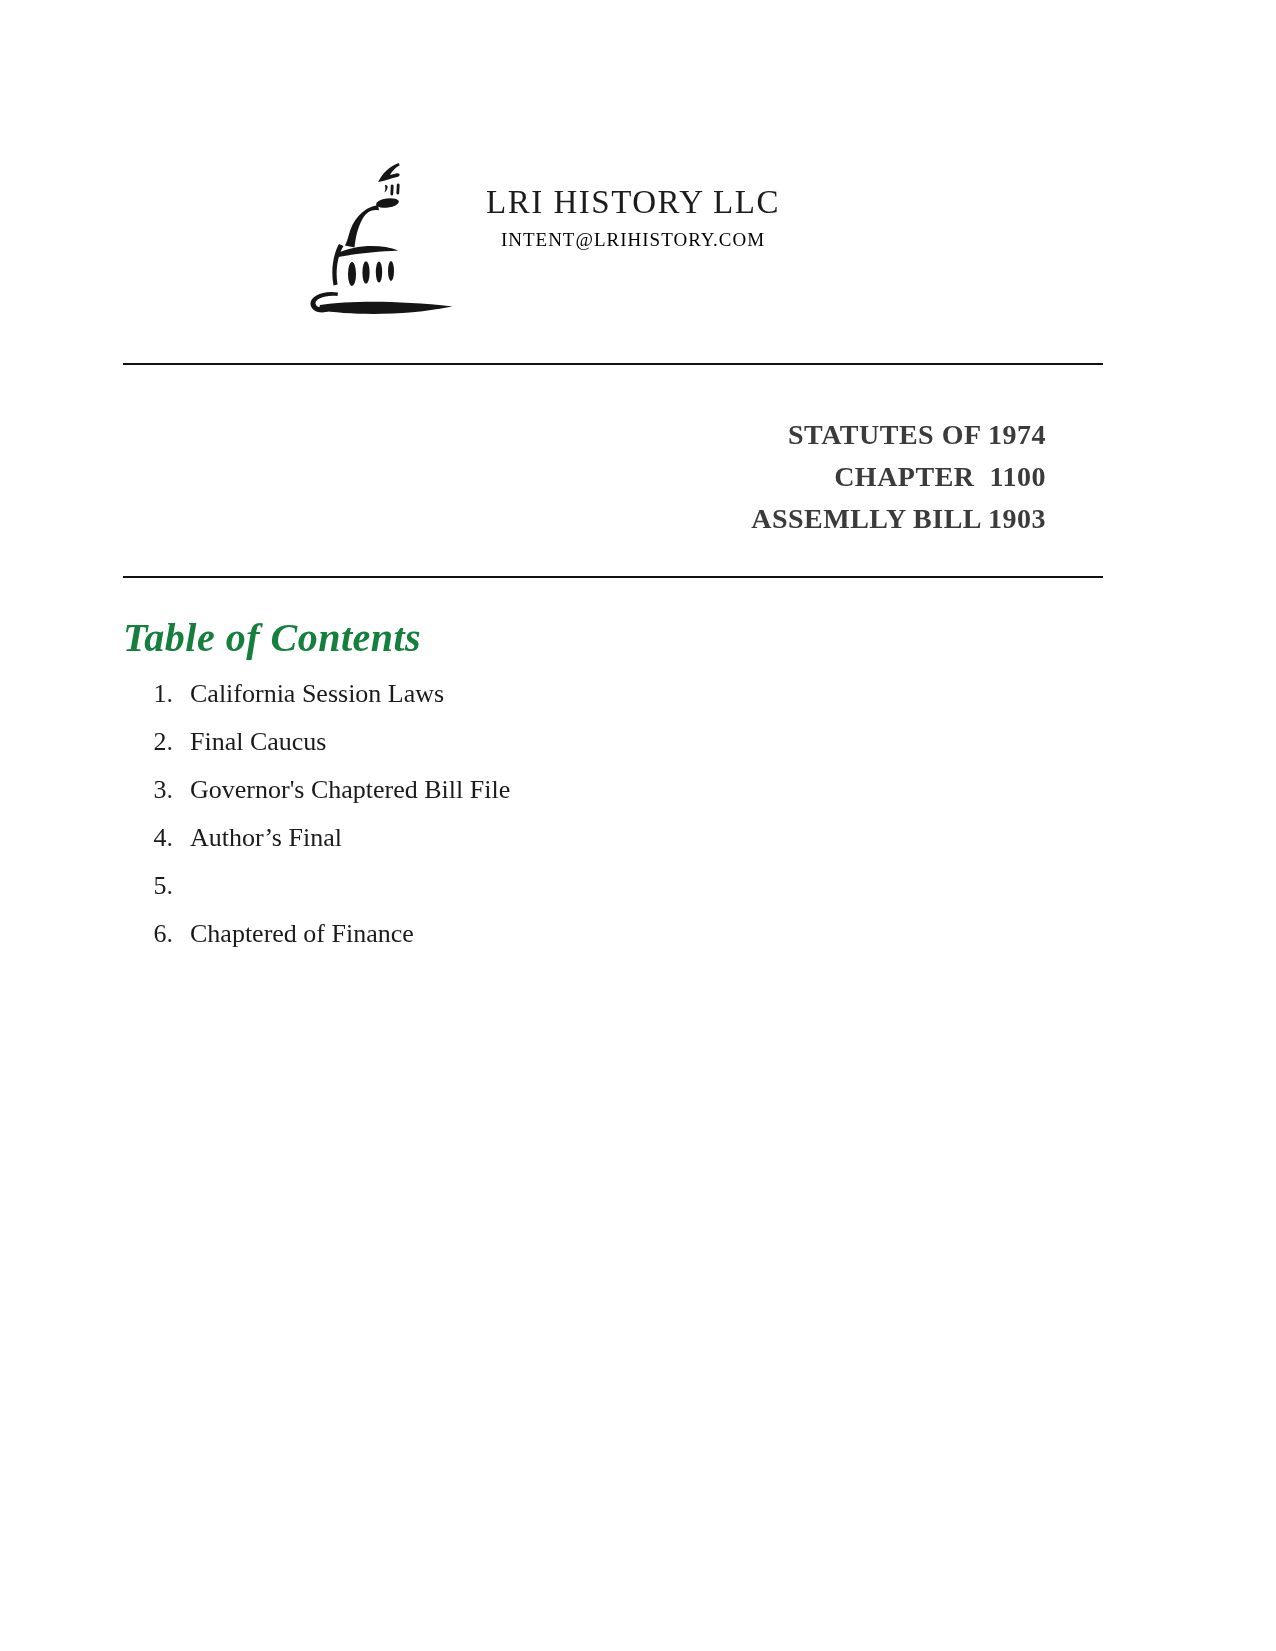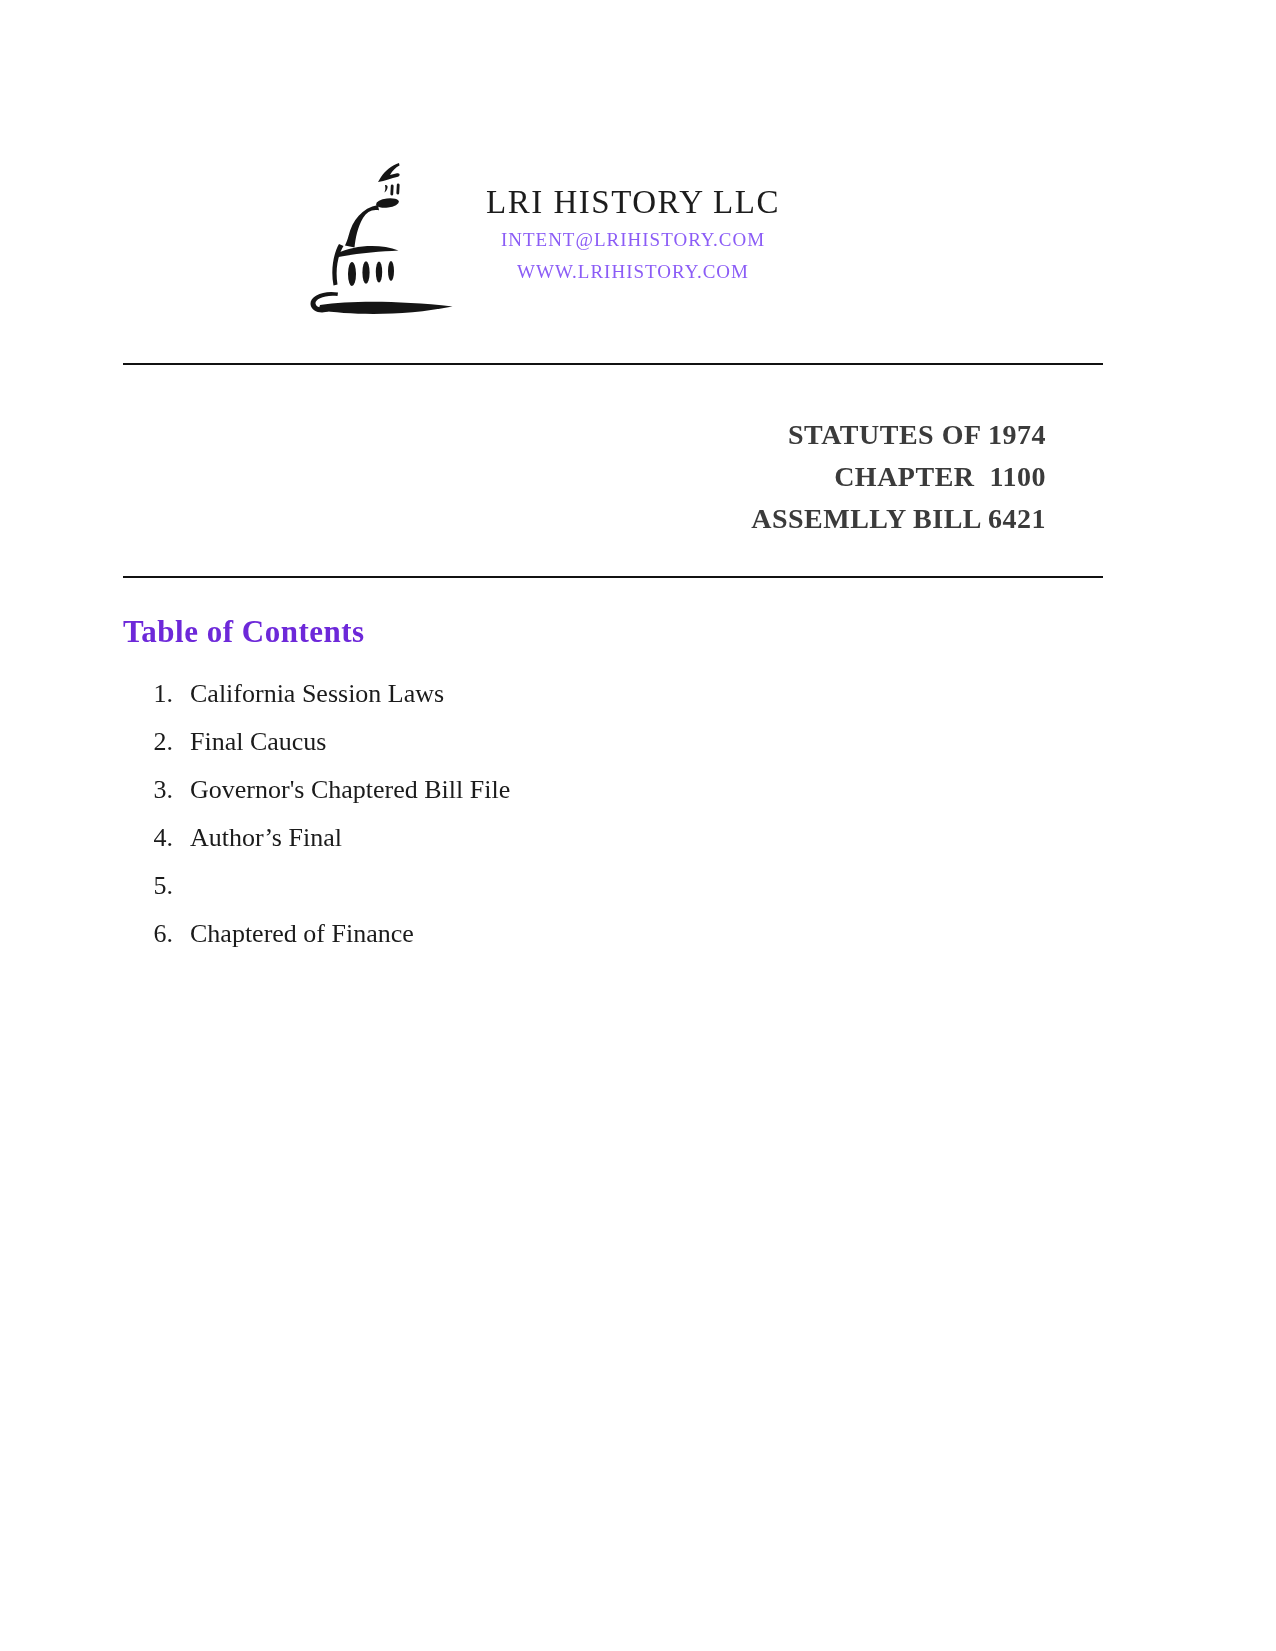--- a/index.html
+++ b/index.html
@@ -32,21 +32,21 @@
   }
   .company-name {
     font-size: 33px;
     letter-spacing: 1.5px;
     color: #1c1c1c;
     line-height: 36px;
   }
   .contact-line {
     font-size: 19px;
     letter-spacing: 1px;
-    color: #8b5cf6;
+    color: #000000;
     line-height: 24px;
     margin-top: 8px;
   }
   .contact-line.phone {
     font-size: 18px;
     letter-spacing: 0.5px;
     margin-top: 9px;
   }
 
   
@@ -72,24 +72,25 @@
     color: #3b3b3b;
     letter-spacing: 0.5px;
   }
   .case-line { white-space: pre; }
 
   
   .toc-title {
     position: absolute;
     left: 123px;
     top: 590px;
-    font-size: 31px;
+    font-size: 40px;
     font-weight: bold;
-    color: #6d28d9;
+    color: #15803d;
     letter-spacing: 0.5px;
+    font-style: italic;
   }
   .toc-list {
     position: absolute;
     left: 143px;
     top: 653px;
     width: 700px;
   }
   .toc-item {
     display: flex;
     align-items: baseline;
@@ -136,29 +137,28 @@
 
       <path d="M 338 268.5 C 324 266 310 271.5 310.5 280 C 311 287.5 321 290.5 329 287 L 327 282.5 C 321.5 284.5 316 283.5 315.5 279.5 C 315 275 325 270.5 337.5 272 Z"></path>
 
       <path d="M 320 281 C 352 276.5 398 276.5 452.5 282.5 C 405 292 352 291.5 318.5 286 Z"></path>
     </g>
   </svg>
 
   <div class="header-text">
     <div class="company-name">LRI HISTORY LLC</div>
     <div class="contact-line">INTENT@LRIHISTORY.COM</div>
-    <div class="contact-line">WWW.LRIHISTORY.COM</div>
   </div>
 
   <div class="rule rule-top"></div>
 
   <div class="case-info">
     <div class="case-line">STATUTES OF 1974</div>
     <div class="case-line">CHAPTER  1100</div>
-    <div class="case-line">ASSEMLLY BILL 6421</div>
+    <div class="case-line">ASSEMLLY BILL 1903</div>
   </div>
 
   <div class="rule rule-bottom"></div>
 
   <div class="toc-title">Table of Contents</div>
 
   <div class="toc-list">
     <div class="toc-item">
       <span class="toc-num">1.</span>
       <span class="toc-label">California Session Laws</span>

